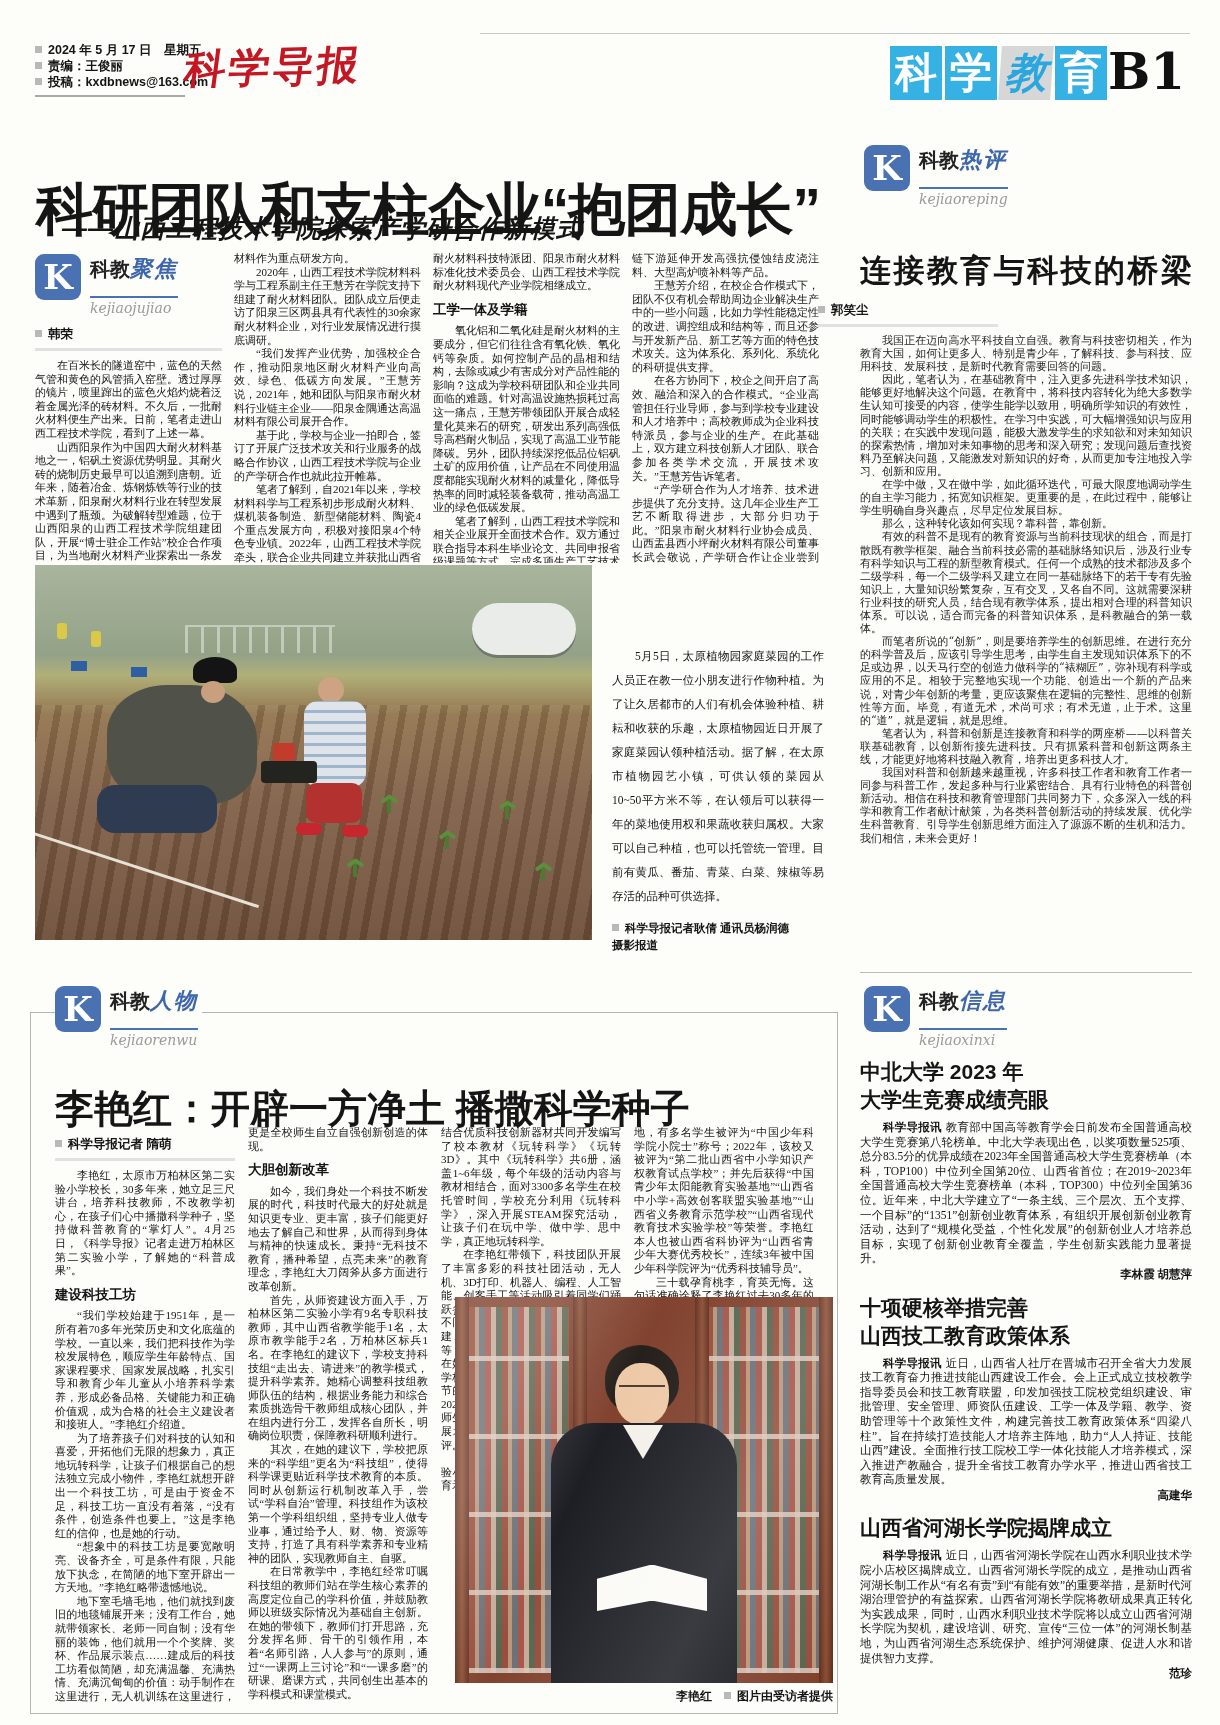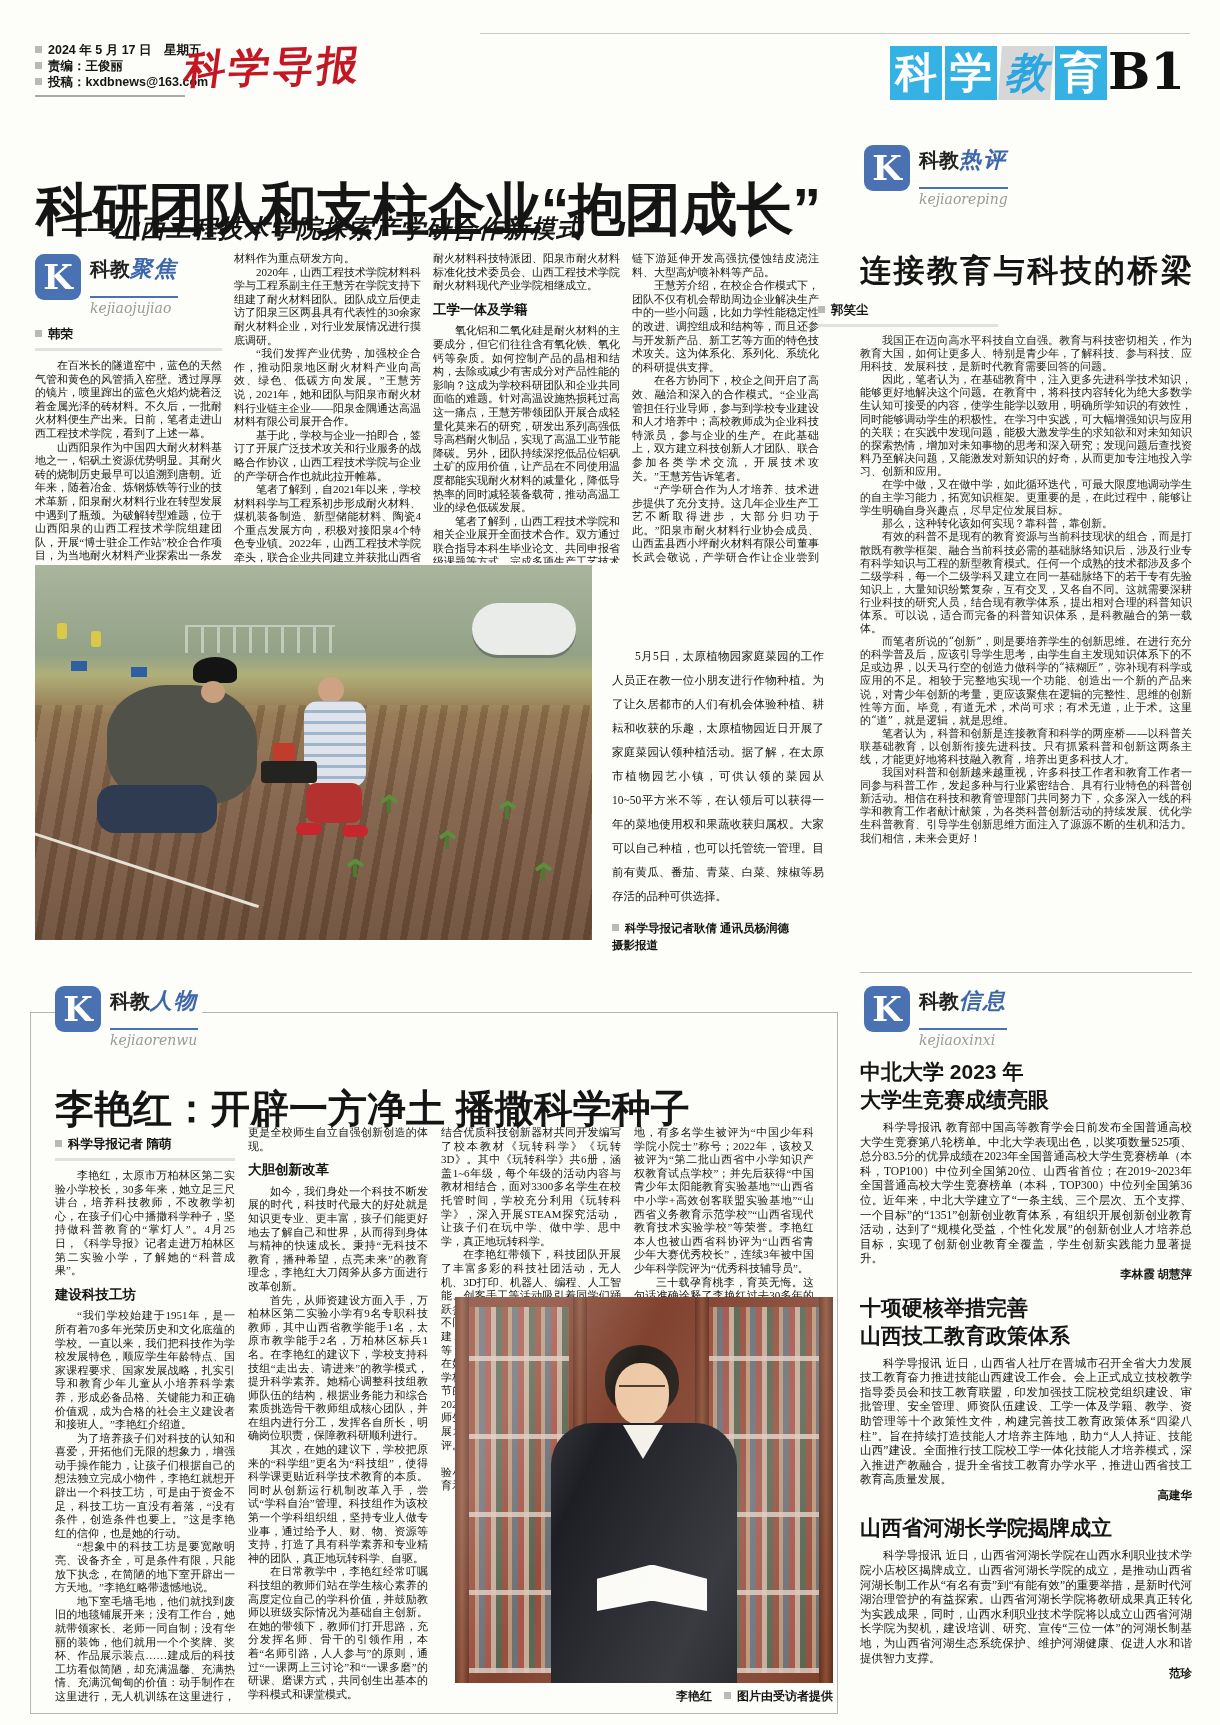--- a/index.html
+++ b/index.html
@@ -113,21 +113,21 @@
   #cm-byline{left:818px;top:292px;width:180px;}
   #cm-body{left:860px;top:334px;width:332px;height:632px;overflow:hidden;}
   #cm-body p{margin:0;font-size:11px;line-height:13.1px;text-align:justify;text-indent:2em;color:#1c1c1c;
         font-family:"DejaVu Serif",serif;}
   #info-rule{left:860px;top:972px;width:332px;height:1px;background:#bbb;}
   #info-badge{left:864px;top:984px;}
   #info-list{left:860px;top:1046px;width:332px;height:668px;overflow:hidden;}
   .info-item h3{margin:12px 0 6px;font-size:21px;font-weight:900;line-height:28px;white-space:pre-line;
         font-family:"Liberation Sans","DejaVu Sans",sans-serif;}
   .info-item .bd{margin:0;font-size:11.5px;line-height:14.6px;text-align:justify;text-indent:2em;}
-  .info-item .lead{font-weight:normal;font-family:"Liberation Sans",sans-serif;margin-right:4px;}
+  .info-item .lead{font-weight:bold;font-family:"Liberation Sans",sans-serif;margin-right:4px;}
   .info-item .sig{display:block;text-align:right;font-weight:bold;text-indent:0;margin-top:1px;}
 </style>
 </head>
 <body>
 
 <div id="page">
 
   <div class="abs" id="hdr-rule"></div>
   <div class="abs" id="hdr-info">
     <div class="row"><span class="sq sm"></span><span>2024 年 5 月 17 日　星期五</span></div>
@@ -229,31 +229,31 @@
     </div>
   </div>
   <h1 class="abs sans" id="people-title">李艳红：开辟一方净土  播撒科学种子</h1>
   <div class="abs" id="people-cols">
     <div class="col">
       <div class="byline"><span class="sq sm"></span><span>科学导报记者 隋萌</span></div>
       <div class="body-txt">
           <p class="t-p">李艳红，太原市万柏林区第二实验小学校长，30多年来，她立足三尺讲台，培养科技教师，不改教学初心，在孩子们心中播撒科学种子，坚持做科普教育的“掌灯人”。4月25日，《科学导报》记者走进万柏林区第二实验小学，了解她的“科普成果”。</p>
           <p class="t-h">建设科技工坊</p>
           <p class="t-p">“我们学校始建于1951年，是一所有着70多年光荣历史和文化底蕴的学校。一直以来，我们把科技作为学校发展特色，顺应学生年龄特点、国家课程要求、国家发展战略，扎实引导和教育少年儿童从小培养科学素养，形成必备品格、关键能力和正确价值观，成为合格的社会主义建设者和接班人。”李艳红介绍道。</p>
-          <p class="t-p">为了培养孩子们对科技的认知和喜爱，开拓他们无限的想象力，增强动手操作能力，让孩子们根据自己的想法独立完成小物件，李艳红就想开辟出一个科技工坊，可是由于资金不足，科技工坊一直没有着落，“没有条件，创造条件也要上。”这是李艳红的信仰，也是她的行动。</p>
+          <p class="t-p">为了培养孩子们对科技的认知和喜爱，开拓他们无限的想象力，真正地玩转科学，让孩子们根据自己的想法独立完成小物件，李艳红就想开辟出一个科技工坊，可是由于资金不足，科技工坊一直没有着落，“没有条件，创造条件也要上。”这是李艳红的信仰，也是她的行动。</p>
           <p class="t-p">“想象中的科技工坊是要宽敞明亮、设备齐全，可是条件有限，只能放下执念，在简陋的地下室开辟出一方天地。”李艳红略带遗憾地说。</p>
           <p class="t-p">地下室毛墙毛地，他们就找到废旧的地毯铺展开来；没有工作台，她就带领家长、老师一同自制；没有华丽的装饰，他们就用一个个奖牌、奖杯、作品展示装点……建成后的科技工坊看似简陋，却充满温馨、充满热情、充满沉甸甸的价值：动手制作在这里进行，无人机训练在这里进行，精致的科技作品在这里保存……这里既是科技阵地，也是精神家园，</p>
         </div>
     </div>
     <div class="col body-txt">
         <p class="t-c">更是全校师生自立自强创新创造的体现。</p>
         <p class="t-h">大胆创新改革</p>
         <p class="t-p">如今，我们身处一个科技不断发展的时代，科技时代最大的好处就是知识更专业、更丰富，孩子们能更好地去了解自己和世界，从而得到身体与精神的快速成长。秉持“无科技不教育，播种希望，点亮未来”的教育理念，李艳红大刀阔斧从多方面进行改革创新。</p>
         <p class="t-p">首先，从师资建设方面入手，万柏林区第二实验小学有9名专职科技教师，其中山西省教学能手1名，太原市教学能手2名，万柏林区标兵1名。在李艳红的建议下，学校支持科技组“走出去、请进来”的教学模式，提升科学素养。她精心调整科技组教师队伍的结构，根据业务能力和综合素质挑选骨干教师组成核心团队，并在组内进行分工，发挥各自所长，明确岗位职责，保障教科研顺利进行。</p>
-        <p class="t-p">其次，在她的建议下，学校把原来的“科学组”更名为“科技组”，使得科学课更贴近科学技术教育的本质。同时从创新运行机制改革入手，尝试“学科自治”管理。科技组作为该校第一个学科组织组，坚持专业人做专业事，通过给予人、财、物、资源等支持，打造了具有科学素养和专业精神的团队，真正地玩转科学、自驱。</p>
+        <p class="t-p">其次，在她的建议下，学校把原来的“科学组”更名为“科技组”，使得科学课更贴近科学技术教育的本质。同时从创新运行机制改革入手，尝试“学科自治”管理。科技组作为该校第一个学科组织组，坚持专业人做专业事，通过给予人、财、物、资源等支持，打造了具有科学素养和专业精神的团队，实现教师自主、自驱。</p>
         <p class="t-p">在日常教学中，李艳红经常叮嘱科技组的教师们站在学生核心素养的高度定位自己的学科价值，并鼓励教师以班级实际情况为基础自主创新。在她的带领下，教师们打开思路，充分发挥名师、骨干的引领作用，本着“名师引路，人人参与”的原则，通过“一课两上三讨论”和“一课多磨”的研课、磨课方式，共同创生出基本的学科模式和课堂模式。</p>
       </div>
     <div class="col body-txt">
         <p class="t-c">结合优质科技创新器材共同开发编写了校本教材《玩转科学》《玩转3D》。其中《玩转科学》共6册，涵盖1~6年级，每个年级的活动内容与教材相结合，面对3300多名学生在校托管时间，学校充分利用《玩转科学》，深入开展STEAM探究活动，让孩子们在玩中学、做中学、思中学，真正地玩转科学。</p>
         <p class="t-p">在李艳红带领下，科技团队开展了丰富多彩的科技社团活动，无人机、3D打印、机器人、编程、人工智能、创客手工等活动吸引着同学们踊跃参加。多年来，学校每年开展一次不同主题的校园科技节，从胡萝卜搭建、纸桥、生态鱼缸到机器人设计等，每个年级、每个班都积极参与。在她的鼓励下，很多家长都被发展为学校的科技辅导员，一同参与到科技节的活动中，掀起科技热潮。特别是2021年建校70周年，科技组调集全校师生、家长，共同举办了一场全方位展示教学成果的展览，受到各界好评。</p>
         <p class="t-p">2020年，太原市万柏林区第二实验小学被评为中国少年科学院科普教育示范基</p>
       </div>
     <div class="col body-txt">
         <p class="t-c">地，有多名学生被评为“中国少年科学院小院士”称号；2022年，该校又被评为“第二批山西省中小学知识产权教育试点学校”；并先后获得“中国青少年太阳能教育实验基地”“山西省中小学+高效创客联盟实验基地”“山西省义务教育示范学校”“山西省现代教育技术实验学校”等荣誉。李艳红本人也被山西省科协评为“山西省青少年大赛优秀校长”，连续3年被中国少年科学院评为“优秀科技辅导员”。</p>
         <p class="t-p">三十载孕育桃李，育英无悔。这句话准确诠释了李艳红过去30多年的从教之路。展望未来，李艳红豪情满怀：“小学不‘小’，责任重大，关系深远，要为学生今后60年着想。今后我们将继续以科学课程为核心，不断挖掘科学特色课程，继续发展科技社团项目，为科技创新教育建设不懈努力。同时大力开展科学普及、讲述科学故事，弘扬科学家精神，给孩子们的梦想插上科学的翅膀，把科学的种子播种到孩子们心中！”</p>

